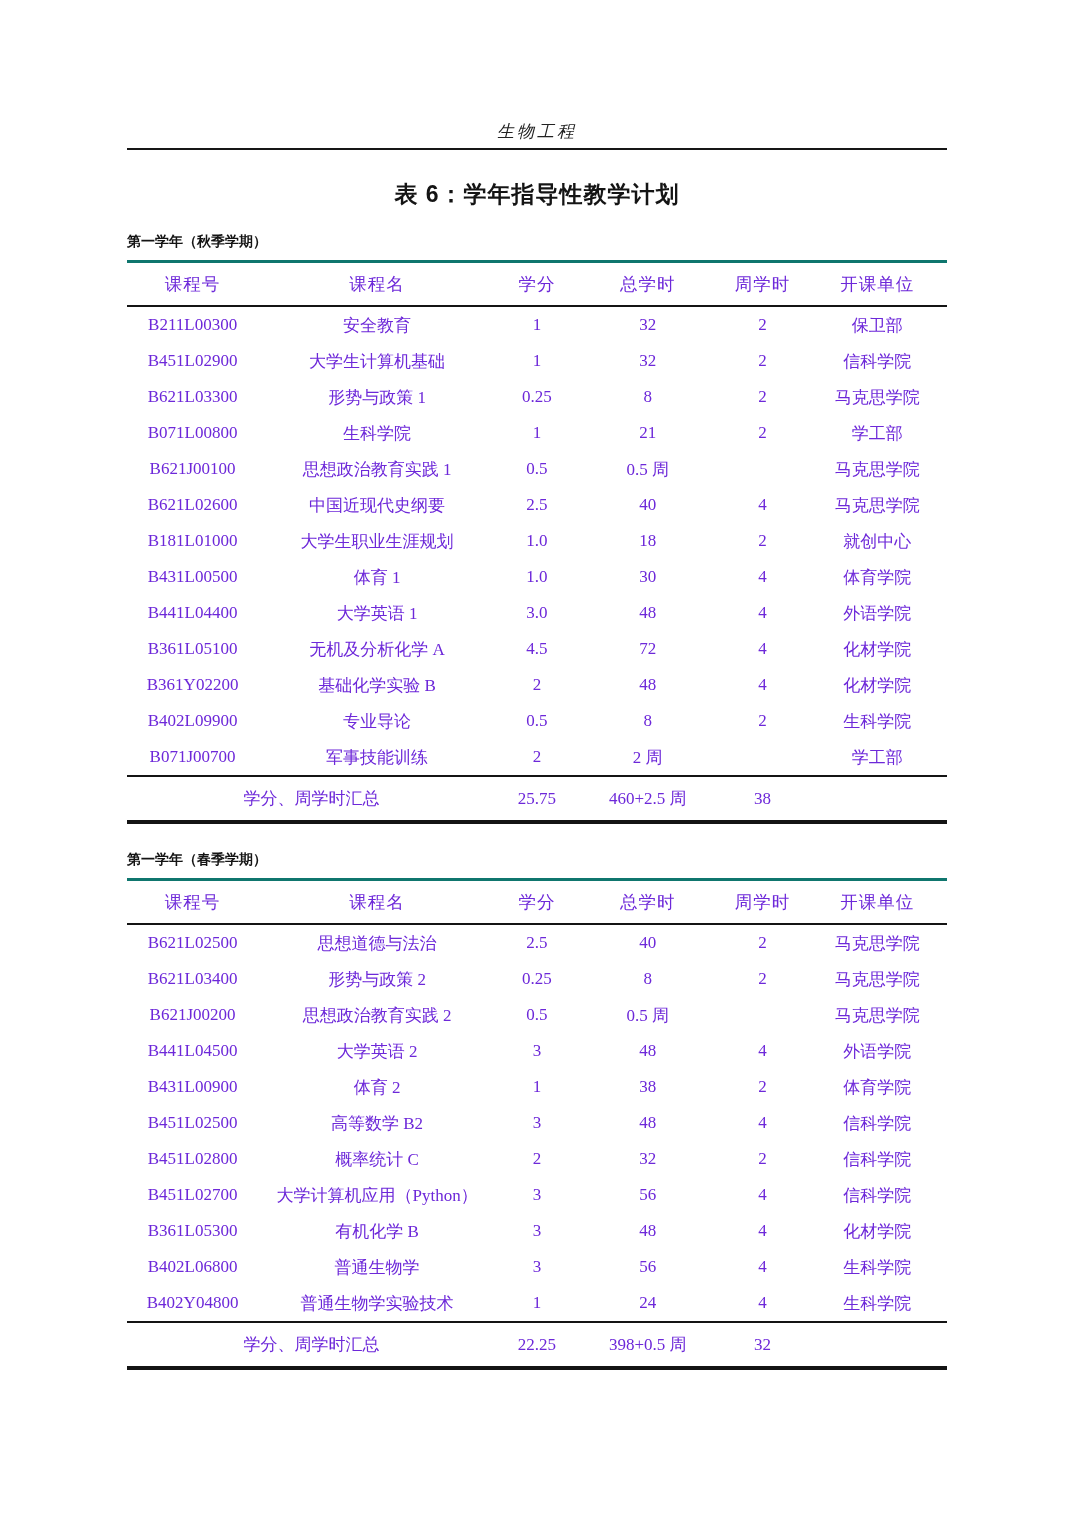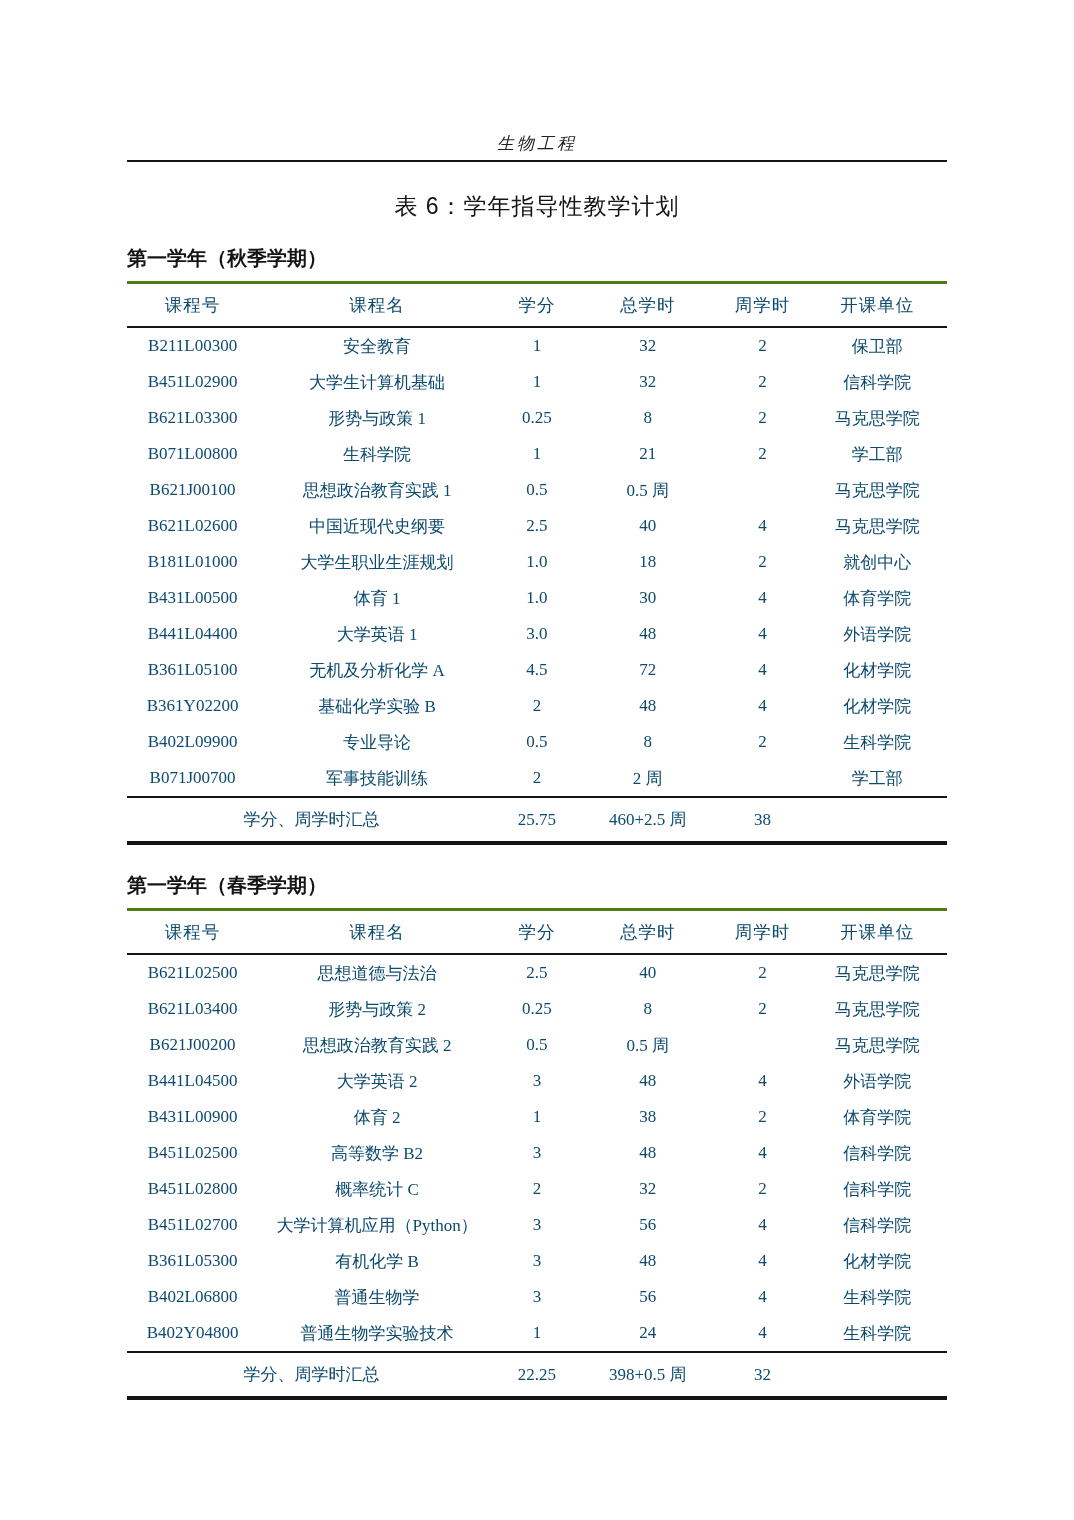--- a/index.html
+++ b/index.html
@@ -7,59 +7,59 @@
     position: relative;
     width: 1074px;
     height: 1520px;
     background: #ffffff;
     color: #1b1b1b;
     font-family: "Liberation Serif", "DejaVu Serif", serif;
     overflow: hidden;
   }
   .content {
     width: 820px;
-    margin: 16px auto;
+    margin: 4px auto;
     padding-top: 116px;
   }
   .running-header {
     text-align: center;
     font-style: italic;
     font-size: 17px;
     letter-spacing: 3px;
     color: #222;
   }
   .header-rule {
     border-top: 2px solid #161616;
     margin-top: 5px;
   }
   .doc-title {
     margin: 29px 0 0 0;
     text-align: center;
     font-family: "Liberation Sans", "DejaVu Sans", sans-serif;
-    font-weight: normal;
+    font-weight: bold;
     font-size: 23px;
     color: #141414;
     letter-spacing: 1px;
   }
   .section-heading {
     margin: 23px 0 9px 0;
     font-family: Liberation Serif, serif;
     font-weight: bold;
-    font-size: 20px;
+    font-size: 14px;
     color: #141414;
   }
   table.course-table {
     width: 100%;
     border-collapse: collapse;
     table-layout: fixed;
-    border-top: 3px solid #4d7c0f;
+    border-top: 3px solid #0f766e;
     border-bottom: 4px solid #141414;
     font-size: 17px;
     text-align: center;
-    color: #0c4a6e;
+    color: #6d28d9;
   }
   table.course-table thead th {
     height: 40px;
     font-weight: normal;
     font-size: 17.5px;
     border-bottom: 2px solid #141414;
     letter-spacing: 1px;
   }
   table.course-table tbody td {
     height: 36px;

